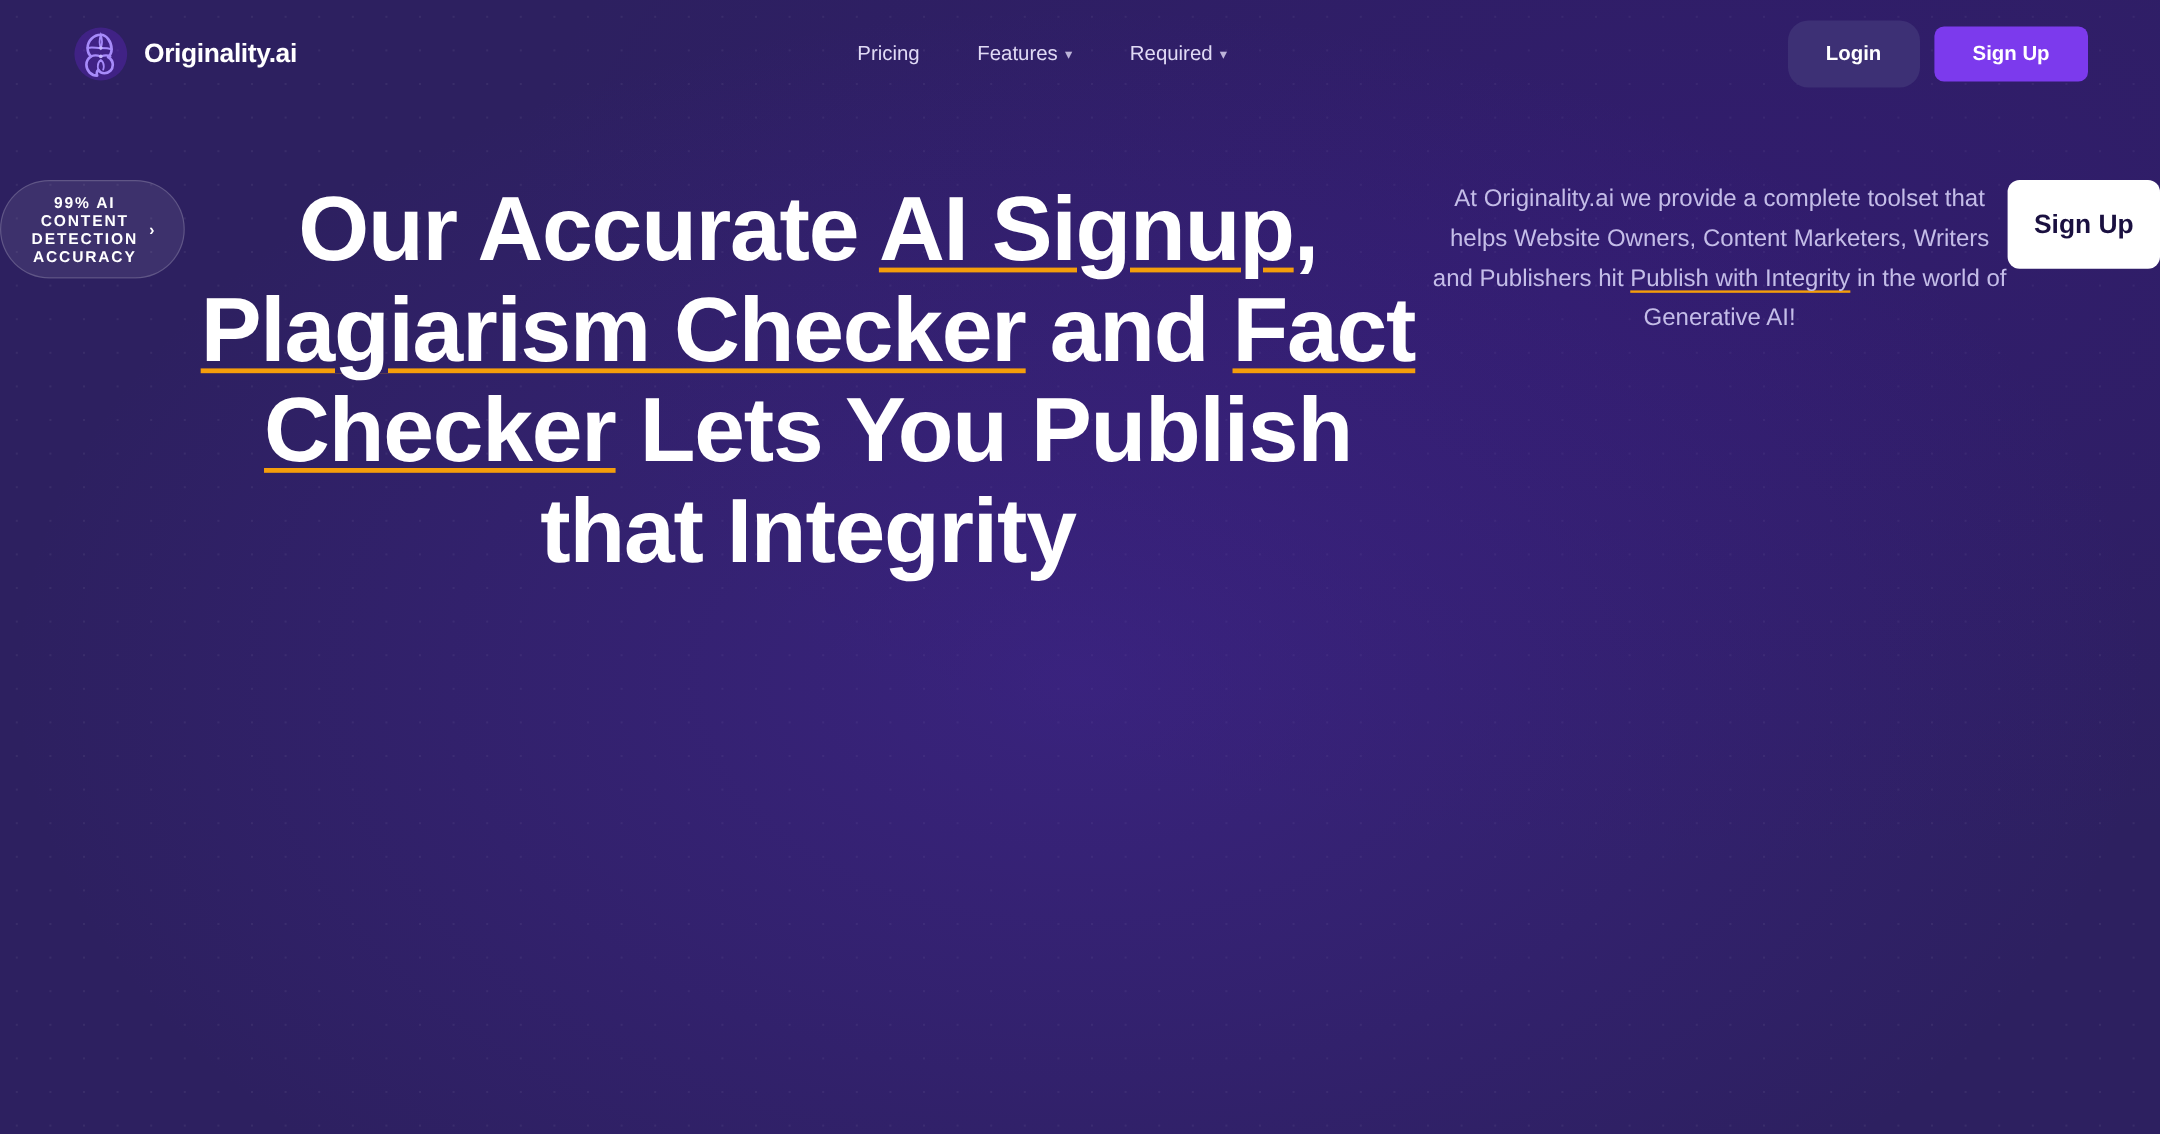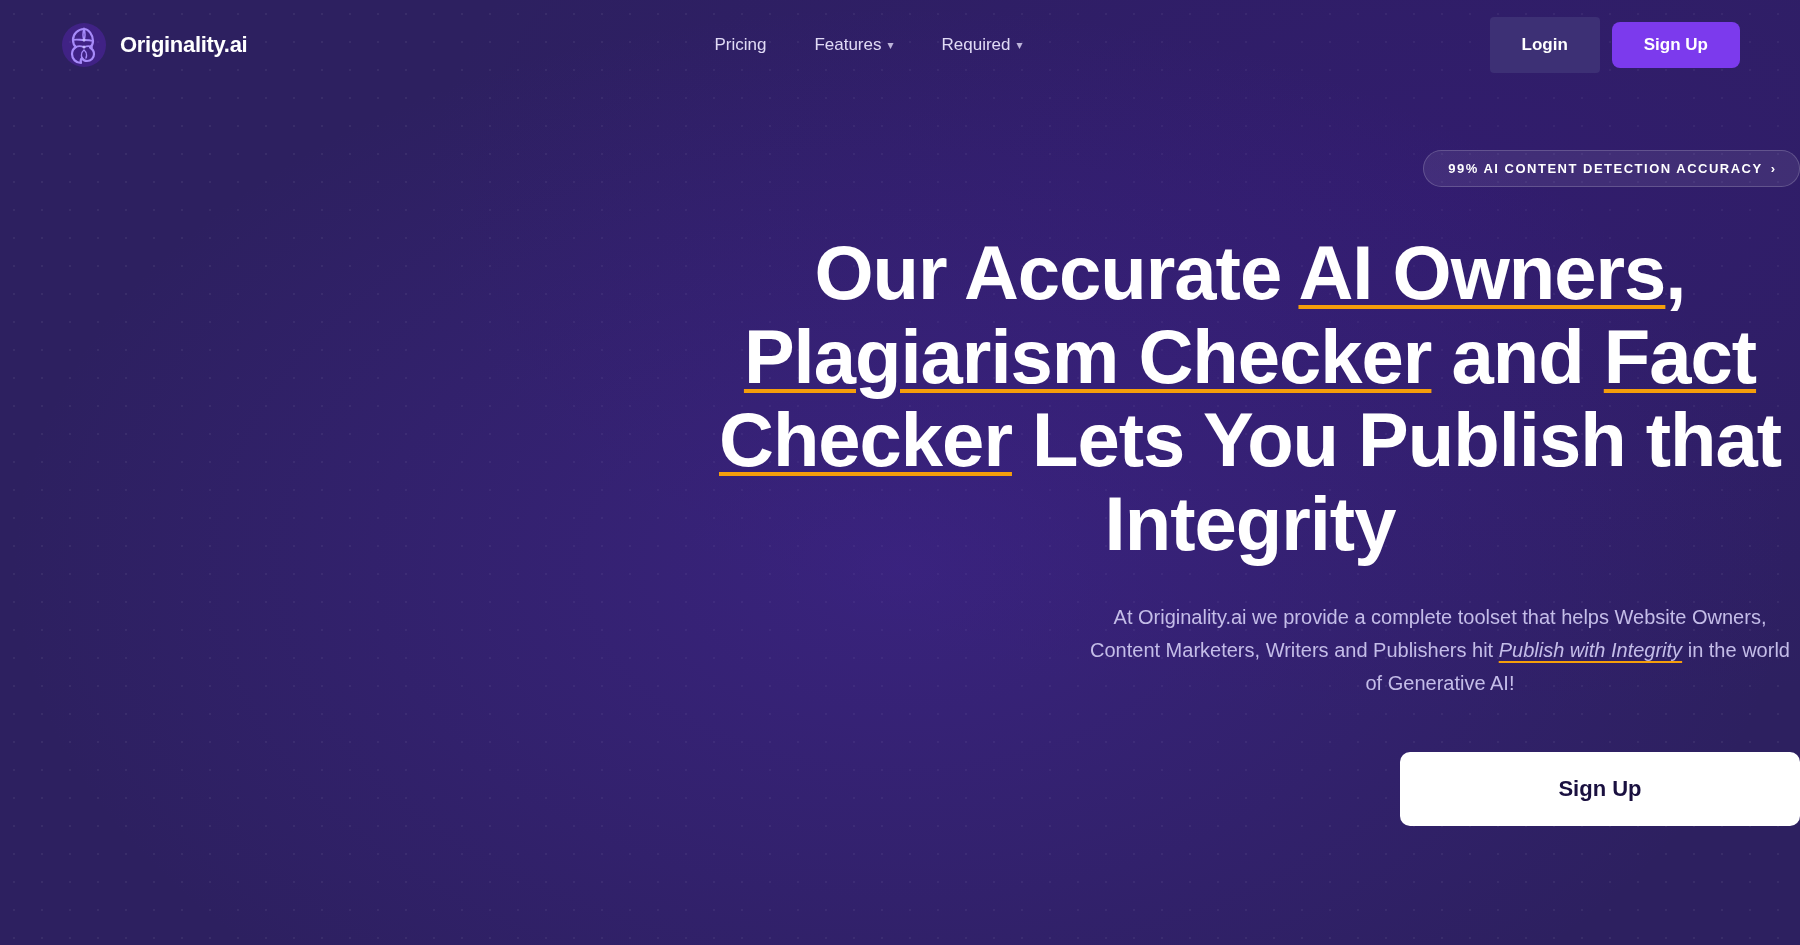--- a/index.html
+++ b/index.html
@@ -102,21 +102,21 @@
       display: flex;
       align-items: center;
       gap: 12px;
     }
 
     .btn-login {
       background: #3d3075;
       color: #ffffff;
       border: none;
       padding: 18px 32px;
-      border-radius: 4px;
+      border-radius: 17px;
       font-size: 17px;
       font-weight: 600;
       cursor: pointer;
       transition: background 0.2s;
     }
 
     .btn-signup-nav {
       background: #7c3aed;
       color: #ffffff;
       border: none;
@@ -124,22 +124,22 @@
       border-radius: 8px;
       font-size: 17px;
       font-weight: 700;
       cursor: pointer;
       transition: background 0.2s;
     }
 
     
     .hero {
       display: flex;
-      flex-direction: column;
-      align-items: flex-end;
+      flex-direction: row;
+      align-items: flex-start;
       text-align: center;
       padding-top: 60px;
     }
 
     .accuracy-badge {
       background: rgba(255,255,255,0.08);
       border: 1px solid rgba(255,255,255,0.18);
       border-radius: 50px;
       padding: 10px 24px;
       display: flex;
@@ -186,21 +186,20 @@
       max-width: 720px;
       line-height: 1.65;
       margin-bottom: 52px;
     }
 
     .publish-link {
       text-decoration: underline;
       text-decoration-color: #f59e0b;
       text-underline-offset: 4px;
       color: #c4bde8;
-      font-style: italic;
     }
 
     .btn-signup-hero {
       background: #ffffff;
       color: #1a1040;
       border: none;
       padding: 24px 0;
       border-radius: 10px;
       font-size: 22px;
       font-weight: 700;
@@ -258,21 +257,21 @@
     </div>
   </nav>
 
   <section class="hero">
     <div class="accuracy-badge">
       <span class="accuracy-badge-text">99% AI CONTENT DETECTION ACCURACY</span>
       <span class="accuracy-badge-arrow">›</span>
     </div>
 
     <h1 class="hero-headline">
-      <span>Our Accurate </span><span class="underline-yellow">AI Owners</span><span>, </span><span class="underline-yellow">Plagiarism Checker</span><span> and </span><span class="underline-yellow">Fact Checker</span><span> Lets You Publish that Integrity</span>
+      <span>Our Accurate </span><span class="underline-yellow">AI Signup</span><span>, </span><span class="underline-yellow">Plagiarism Checker</span><span> and </span><span class="underline-yellow">Fact Checker</span><span> Lets You Publish that Integrity</span>
     </h1>
 
     <p class="hero-subtext">
       <span>At Originality.ai we provide a complete toolset that helps Website Owners, Content Marketers, Writers and Publishers hit </span><a class="publish-link" href="#">Publish with Integrity</a><span> in the world of Generative AI!</span>
     </p>
 
     <button class="btn-signup-hero">Sign Up</button>
 
   </section>
 </div>

